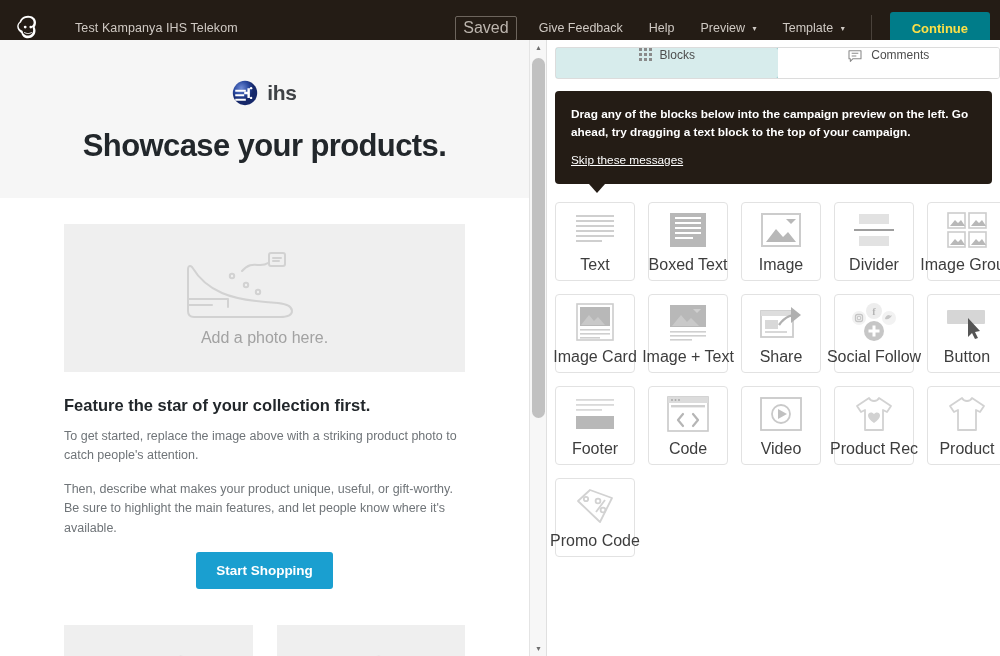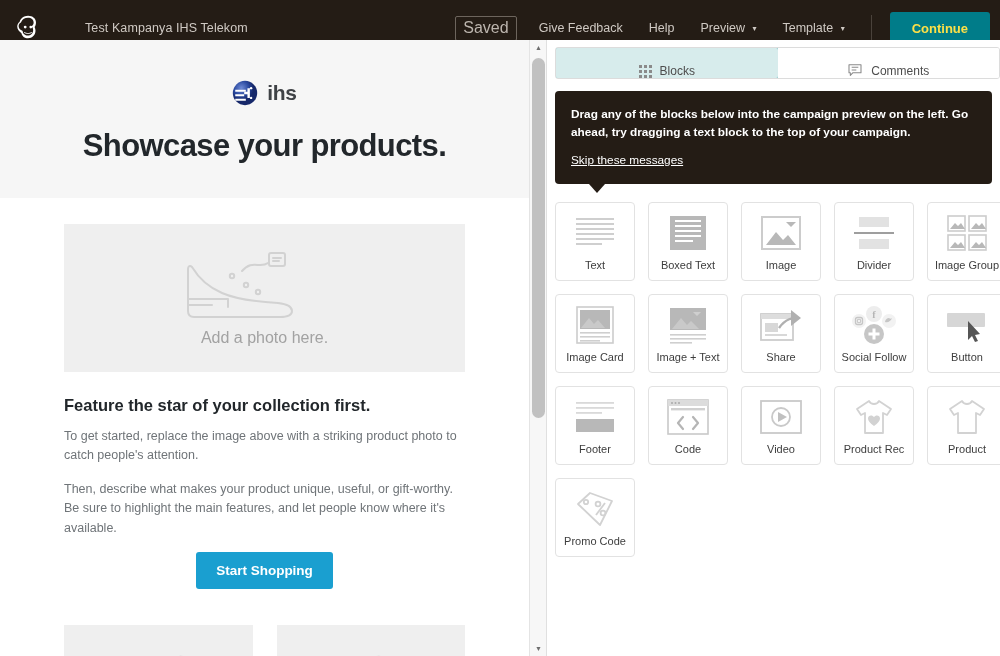--- a/index.html
+++ b/index.html
@@ -8,21 +8,21 @@
     font-family: "Liberation Sans", sans-serif;
     background: #ffffff;
     overflow: hidden;
   }
   .app { position: relative; width: 1000px; height: 656px; }
 
   
   .topbar {
     position: absolute; top: 0; left: 0; width: 1000px; height: 56px;
     background: #241c15;
-    display: flex; align-items: center; gap: 10px;
+    display: flex; align-items: center;
   }
   .mc-logo { margin-left: 13px; width: 30px; height: 30px; flex: 0 0 auto; }
   .campaign-title {
     margin-left: 32px; color: #cfc9c3; font-size: 12.5px; letter-spacing: .1px;
     white-space: nowrap;
   }
   .topbar-right {
     margin-left: auto; display: flex; align-items: center; height: 40px;
     padding-right: 10px;
   }
@@ -105,21 +105,21 @@
   .right-panel {
     position: absolute; top: 40px; left: 547px; width: 453px; height: 616px;
     background: #ffffff; overflow: hidden;
   }
   .tabs {
     display: flex; height: 32px; margin: 7px 0 0 8px; width: 445px;
     border: 1px solid #dcdcdc; border-radius: 3px; background: #fff;
     overflow: hidden;
   }
   .tab {
-    flex: 1; display: flex; align-items: flex-end; justify-content: center;
+    flex: 1; display: flex; align-items: flex-start; justify-content: center;
     gap: 8px; font-size: 12px; color: #4d4d4d; cursor: pointer;
     border-right: 1px solid #dcdcdc; background: #fff;
   }
   .tab:last-child { border-right: none; }
   .tab.active { background: #d7ecec; border: 1px solid #8fc9cc; margin: -1px; border-radius: 3px; }
   .grid-icon { display: grid; grid-template-columns: repeat(3, 3px); gap: 2px; }
   .grid-icon i { width: 3px; height: 3px; background: #8a8a8a; display: block; }
 
   .tip-box {
     margin: 12px 8px 0 8px; background: #241c15; color: #ffffff;
@@ -139,21 +139,21 @@
   .block-grid {
     display: grid; grid-template-columns: repeat(5, 87px);
     gap: 13px 6px; padding: 18px 0 0 8px;
   }
   .block-tile {
     width: 80px; height: 79px; border: 1px solid #e2e2e2; border-radius: 4px;
     background: #fff; display: flex; flex-direction: column; align-items: center;
     justify-content: center; gap: 5px; cursor: pointer;
   }
   .block-tile .art { height: 42px; display: flex; align-items: center; justify-content: center; }
-  .block-tile .lbl { font-size: 11px; color: #3d3d3d; white-space: nowrap; }
+  .block-tile .lbl { font-size: 16px; color: #3d3d3d; white-space: nowrap; }
   .divider-vert {
     position: absolute; top: 40px; left: 546px; width: 1px; height: 616px;
     background: #e0e0e0;
   }
 </style>
 </head>
 <body>
 
 <div class="app">
 

